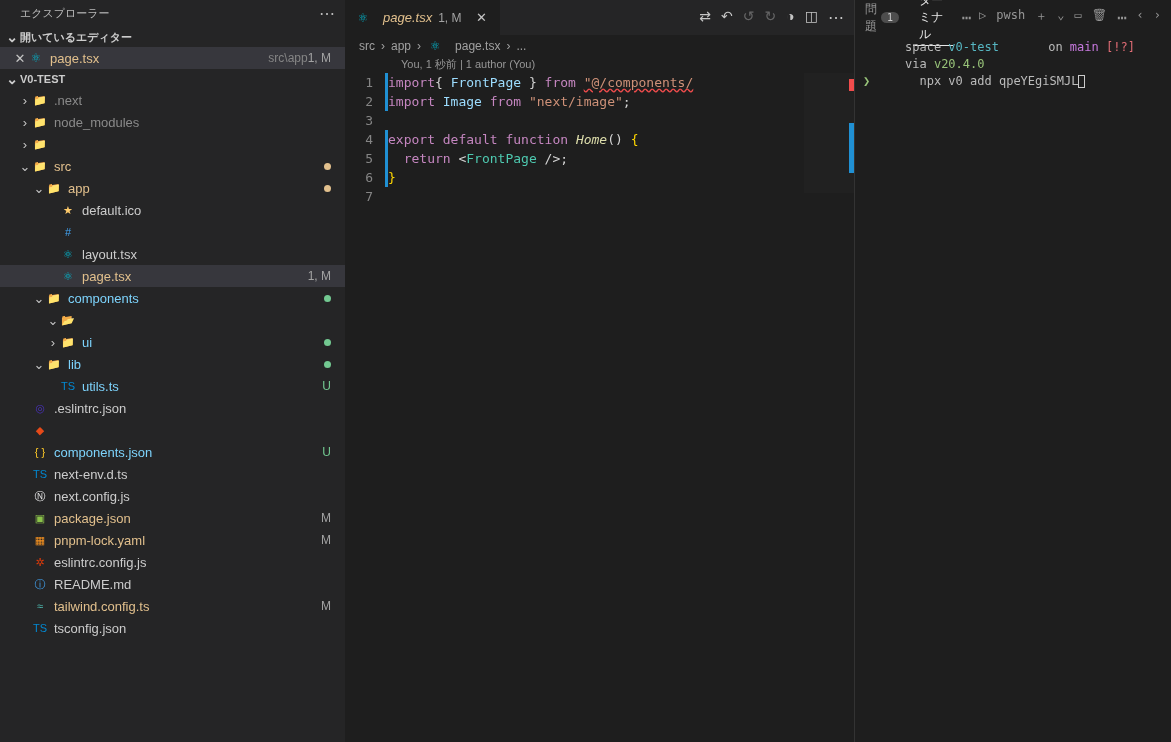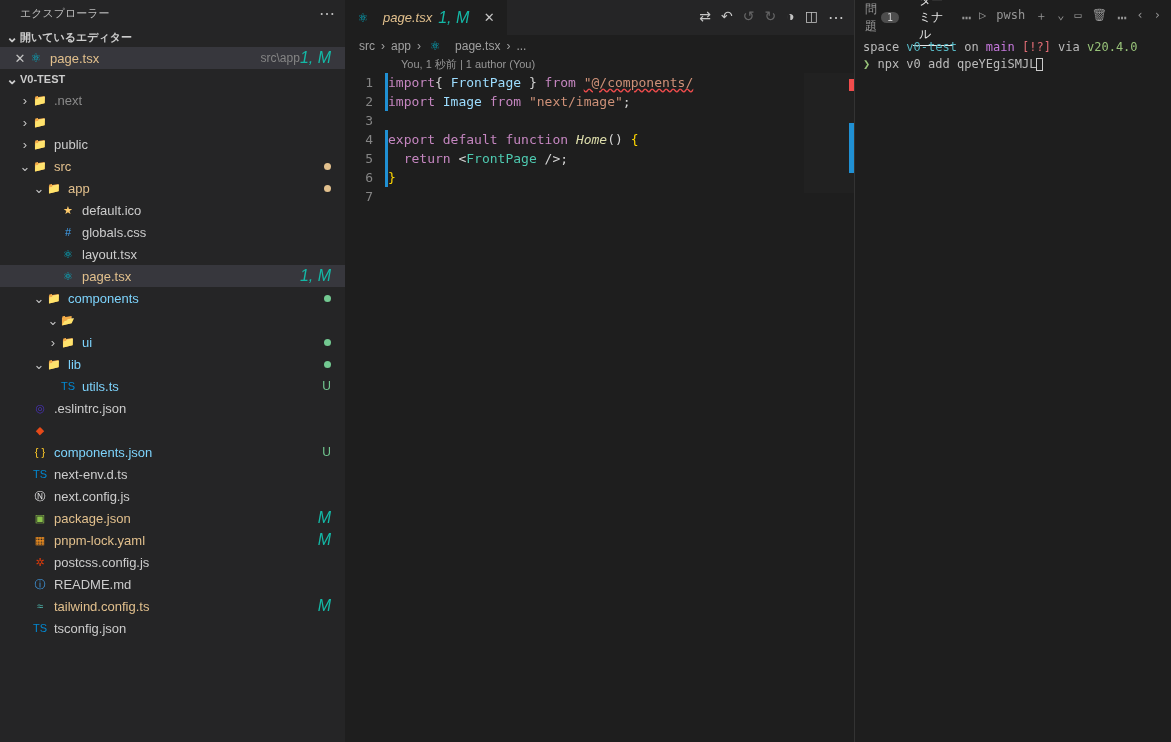--- a/index.html
+++ b/index.html
@@ -12,21 +12,21 @@
 .sidebar { width: 345px; background: #252526; display: flex; flex-direction: column; }
 .sidebar-header { display: flex; align-items: center; justify-content: space-between; padding: 4px 10px 4px 20px; font-size: 11px; color: #bbbbbb; }
 .section-header { display: flex; align-items: center; padding: 2px 4px; font-size: 11px; font-weight: bold; color: #cccccc; cursor: pointer; }
 .section-header .chev { width: 16px; text-align: center; font-size: 14px; }
 .open-editors .item, .tree .item { display: flex; align-items: center; height: 22px; padding-right: 8px; cursor: pointer; }
 .open-editors .item { padding-left: 12px; }
 .open-editors .close { width: 16px; text-align: center; color: #c5c5c5; }
 .icon { width: 16px; height: 16px; margin-right: 6px; display: inline-flex; align-items: center; justify-content: center; font-size: 12px; }
 .label { flex: 1; white-space: nowrap; overflow: hidden; }
 .path { color: #858585; margin-left: 6px; font-size: 12px; }
-.badge-mod { color: #14b8a6; font-size: 16px; margin-left: auto; padding-right: 6px; font-style: italic; }
+.badge-mod { color: #a3a3a3; font-size: 12px; margin-left: auto; padding-right: 6px; }
 .badge-u { color: #73c991; font-size: 12px; margin-left: auto; padding-right: 6px; }
 .dot-y { width: 7px; height: 7px; border-radius: 50%; background: #e2c08d; margin-left: auto; margin-right: 6px; }
 .dot-g { width: 7px; height: 7px; border-radius: 50%; background: #73c991; margin-left: auto; margin-right: 6px; }
 .tree { flex: 1; overflow: auto; }
 .c-yellow { color: #e2c08d; }
 .c-green { color: #7dd3fc; }
 .c-gray { color: #8a8a8a; }
 .item.selected { background: #37373d; }
 
 .editor { flex: 1; background: #1e1e1e; display: flex; flex-direction: column; min-width: 0; }
@@ -61,21 +61,21 @@
 .terminal { width: 317px; background: #1e1e1e; border-left: 1px solid #333; display: flex; flex-direction: column; font-family: Consolas, monospace; font-size: 12px; }
 .term-tabs { display: flex; align-items: center; height: 35px; padding: 0 4px; gap: 8px; color: #969696; }
 .term-tabs .t { padding: 2px 6px; cursor: pointer; display: flex; gap: 4px; align-items: center; }
 .term-tabs .active { color: #e7e7e7; border-bottom: 1px solid #e7e7e7; font-family: Liberation Mono, monospace; }
 .count { background: #4d4d4d; color: #ccc; border-radius: 8px; padding: 0 6px; font-size: 10px; }
 .term-actions { margin-left: auto; display: flex; gap: 10px; padding-right: 6px; }
 .term-actions span { cursor: pointer; }
 .term-body { padding: 4px 8px; line-height: 17px; }
 .p-cyan { color: #56b6c2; }
 .p-red { color: #e06c75; }
-.p-gray { color: #bbbbbb; }
+.p-gray { color: #bbbbbb; margin-left: 42px; }
 .p-green { color: #98c379; }
 .p-mag { color: #c678dd; }
 .cursor { display: inline-block; width: 7px; height: 13px; border: 1px solid #ccc; vertical-align: middle; }
 .three-dots::after { content: "⋯"; font-size: 16px; }
 </style>
 </head>
 <body>
 
 <div class="sidebar">
   <div class="sidebar-header">
@@ -104,25 +104,25 @@
 
   <div class="tree" id="tree">
       <div class="item" style="padding-left: 18px;">
         <span style="width: 14px; text-align: center; color: rgb(197, 197, 197);">›</span>
         <span class="icon" style="color: rgb(144, 164, 174); font-size: 11px;">📁</span>
         <span class="label c-gray">.next</span>
       </div>
       <div class="item" style="padding-left: 18px;">
         <span style="width: 14px; text-align: center; color: rgb(197, 197, 197);">›</span>
         <span class="icon" style="color: rgb(144, 164, 174); font-size: 11px;">📁</span>
+        <span class="label c-gray">node_modules</span>
       </div>
       <div class="item" style="padding-left: 18px;">
         <span style="width: 14px; text-align: center; color: rgb(197, 197, 197);">›</span>
         <span class="icon" style="color: rgb(3, 155, 229); font-size: 11px;">📁</span>
-        <span class="label ">public</span>
       </div>
       <div class="item" style="padding-left: 18px;">
         <span style="width: 14px; text-align: center; color: rgb(197, 197, 197);">⌄</span>
         <span class="icon" style="color: rgb(76, 175, 80); font-size: 11px;">📁</span>
         <span class="label c-yellow">src</span>
         <span class="dot-y"></span>
       </div>
       <div class="item" style="padding-left: 32px;">
         <span style="width: 14px; text-align: center; color: rgb(197, 197, 197);">⌄</span>
         <span class="icon" style="color: rgb(239, 83, 80); font-size: 11px;">📁</span>
@@ -130,21 +130,20 @@
         <span class="dot-y"></span>
       </div>
       <div class="item" style="padding-left: 46px;">
         <span style="width: 14px; text-align: center; color: rgb(197, 197, 197);"></span>
         <span class="icon" style="color: rgb(255, 203, 107); font-size: 11px;">★</span>
         <span class="label ">default.ico</span>
       </div>
       <div class="item" style="padding-left: 46px;">
         <span style="width: 14px; text-align: center; color: rgb(197, 197, 197);"></span>
         <span class="icon" style="color: rgb(66, 165, 245); font-size: 11px;">#</span>
-        <span class="label ">globals.css</span>
       </div>
       <div class="item" style="padding-left: 46px;">
         <span style="width: 14px; text-align: center; color: rgb(197, 197, 197);"></span>
         <span class="icon" style="color: rgb(0, 188, 212); font-size: 11px;">⚛</span>
         <span class="label ">layout.tsx</span>
       </div>
       <div class="item selected" style="padding-left: 46px;">
         <span style="width: 14px; text-align: center; color: rgb(197, 197, 197);"></span>
         <span class="icon" style="color: rgb(0, 188, 212); font-size: 11px;">⚛</span>
         <span class="label c-yellow">page.tsx</span>
@@ -211,21 +210,21 @@
       </div>
       <div class="item" style="padding-left: 18px;">
         <span style="width: 14px; text-align: center; color: rgb(197, 197, 197);"></span>
         <span class="icon" style="color: rgb(246, 146, 32); font-size: 11px;">▦</span>
         <span class="label c-yellow">pnpm-lock.yaml</span>
         <span class="badge-mod">M</span>
       </div>
       <div class="item" style="padding-left: 18px;">
         <span style="width: 14px; text-align: center; color: rgb(197, 197, 197);"></span>
         <span class="icon" style="color: rgb(221, 58, 10); font-size: 11px;">✲</span>
-        <span class="label ">postcss.config.js</span>
+        <span class="label ">eslintrc.config.js</span>
       </div>
       <div class="item" style="padding-left: 18px;">
         <span style="width: 14px; text-align: center; color: rgb(197, 197, 197);"></span>
         <span class="icon" style="color: rgb(66, 165, 245); font-size: 11px;">ⓘ</span>
         <span class="label ">README.md</span>
       </div>
       <div class="item" style="padding-left: 18px;">
         <span style="width: 14px; text-align: center; color: rgb(197, 197, 197);"></span>
         <span class="icon" style="color: rgb(77, 182, 172); font-size: 11px;">≈</span>
         <span class="label c-yellow">tailwind.config.ts</span>

